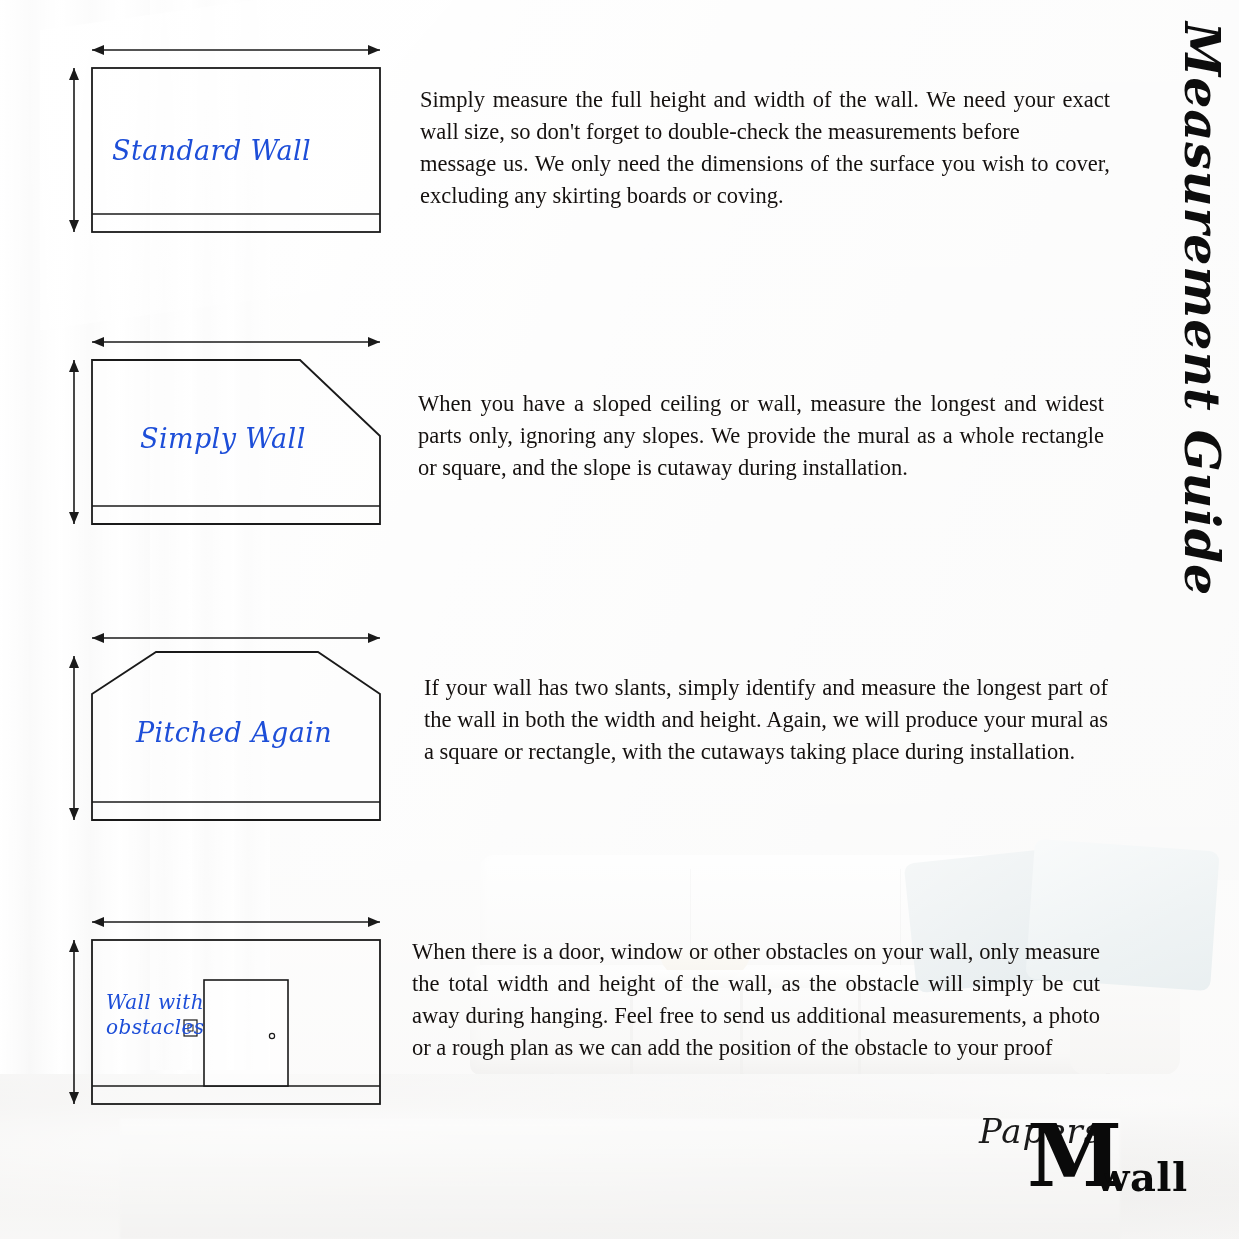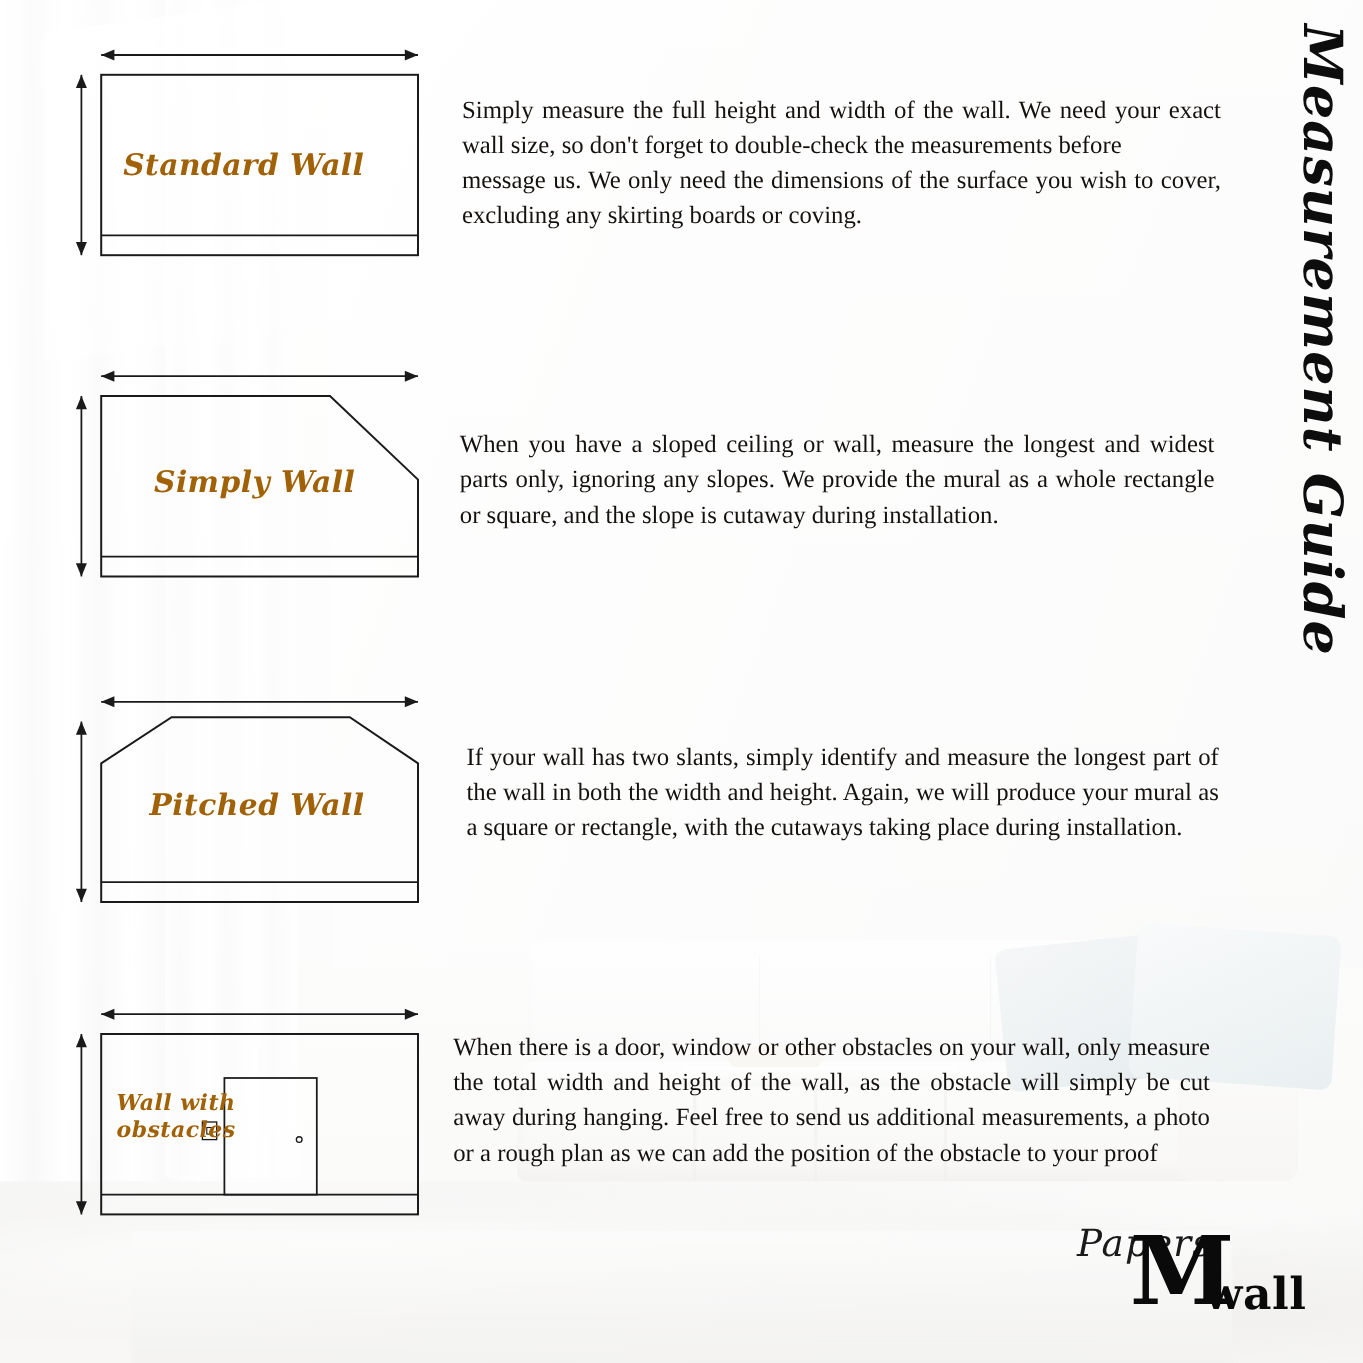--- a/index.html
+++ b/index.html
@@ -146,22 +146,22 @@
   .rows { position: absolute; inset: 0; }
   .row { position: absolute; left: 0; width: 1239px; }
 
   .diagram { position: absolute; }
   .diagram svg { display: block; overflow: visible; }
 
   .wall-label {
     position: absolute;
     font-family: "DejaVu Serif", serif;
     font-style: italic;
-    font-weight: 700;
-    color: #a16207;
+    font-weight: 400;
+    color: #1d4ed8;
     letter-spacing: .4px;
     white-space: pre-line;
     line-height: 1.25;
   }
 
   .para {
     position: absolute;
     font-family: "Liberation Serif", serif;
     color: #15110f;
     font-size: 22.5px;
@@ -317,21 +317,21 @@
           <path d="M32 14 L44 9 L44 19 Z" fill="#1a1a1a"></path>
           <path d="M320 14 L308 9 L308 19 Z" fill="#1a1a1a"></path>
           <line x1="14" y1="32" x2="14" y2="196" stroke="#1a1a1a" stroke-width="1.6"></line>
           <path d="M14 32 L9 44 L19 44 Z" fill="#1a1a1a"></path>
           <path d="M14 196 L9 184 L19 184 Z" fill="#1a1a1a"></path>
 
           <path d="M32 70 L96 28 L258 28 L320 70 L320 196 L32 196 Z" stroke="#1a1a1a" stroke-width="1.8" fill="rgba(255,255,255,0.28)"></path>
           <line x1="32" y1="178" x2="320" y2="178" stroke="#1a1a1a" stroke-width="1.6"></line>
         </svg>
       </div>
-      <div class="wall-label" style="left:136px; top:128px; font-size:27px;">Pitched Wall</div>
+      <div class="wall-label" style="left:136px; top:128px; font-size:27px;">Pitched Again</div>
       <div class="para" style="left:424px; top:84px; width:684px;">If your wall has two slants, simply identify and measure the longest part of the wall in both the width and height. Again, we will produce your mural as a square or rectangle, with the cutaways taking place during installation.</div>
     </div>
 
     <div class="row" style="top:872px">
       <div class="diagram" style="left:60px; top:36px;">
         <svg width="340" height="250" viewBox="0 0 340 250" fill="none">
           <line x1="32" y1="14" x2="320" y2="14" stroke="#1a1a1a" stroke-width="1.6"></line>
           <path d="M32 14 L44 9 L44 19 Z" fill="#1a1a1a"></path>
           <path d="M320 14 L308 9 L308 19 Z" fill="#1a1a1a"></path>
           <line x1="14" y1="32" x2="14" y2="196" stroke="#1a1a1a" stroke-width="1.6"></line>

